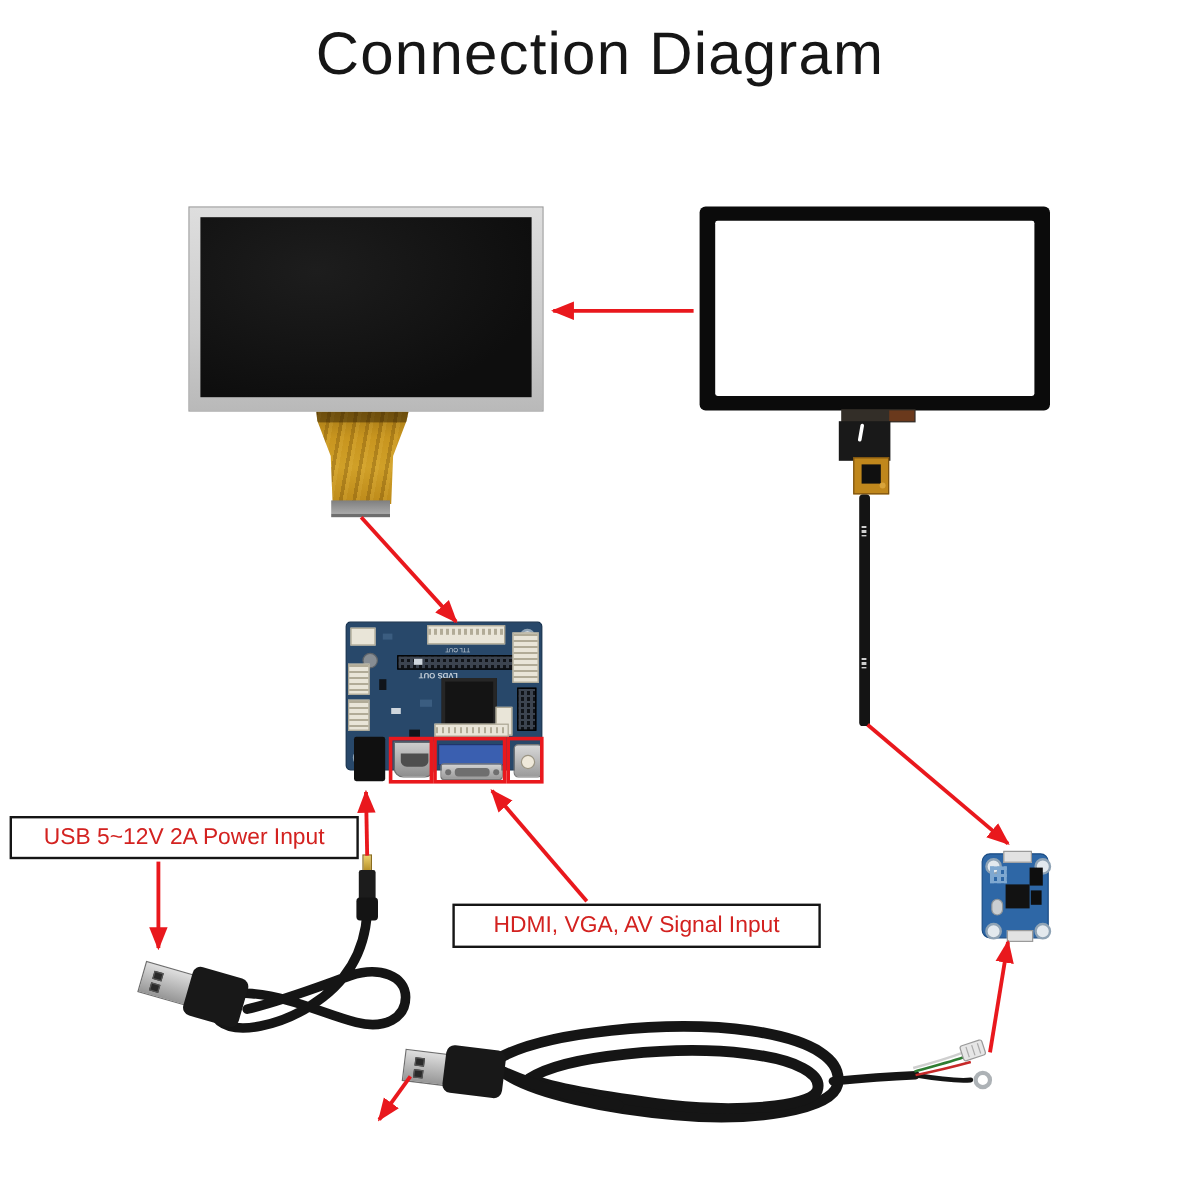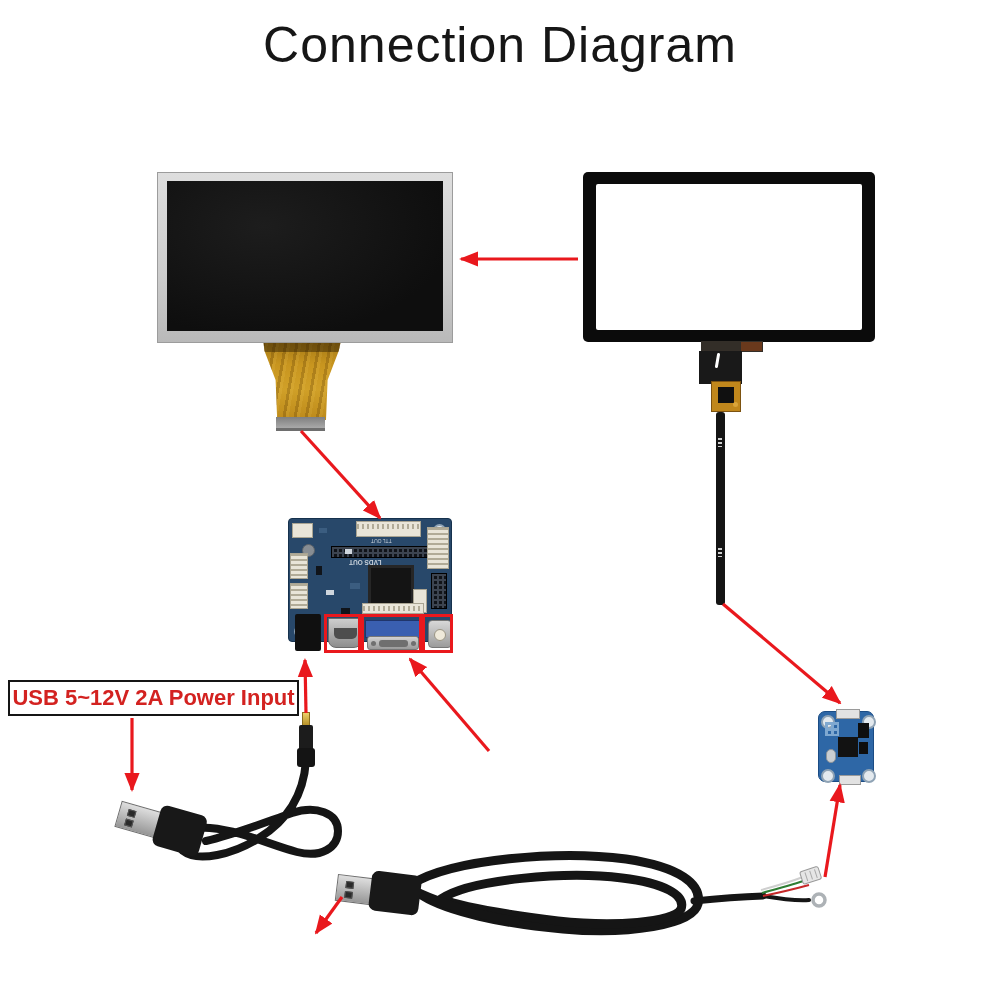--- a/index.html
+++ b/index.html
@@ -58,21 +58,21 @@
           background:var(--touch-pcb-blue,#2e67a6);border:1px solid #1b4c84;}
 
   
   .metal{background:linear-gradient(180deg,#dedede,#969696);border:1px solid #6f6f6f;}
   .mold{background:#181818;border-radius:7px;}
   .usbhole{position:absolute;width:6px;height:5px;background:#2a2a2a;border:1px solid #555;}
 
   
   .lbl{display:flex;align-items:center;justify-content:center;background:#fff;
        border:2px solid var(--label-border-black,#151515);color:var(--label-text-red,#d32220);
-       font-weight:bold;font-size:22px;z-index:30;}
+       font-weight:normal;font-size:19px;z-index:30;}
 
   svg.layer{position:absolute;left:0;top:0;z-index:6;pointer-events:none;}
   svg.arrows{z-index:50;}
   .cable{stroke:var(--cable-black,#151515);fill:none;}
   .arrow{stroke:var(--arrow-red,#e9181d);stroke-width:3.2;fill:none;}
   #ah path{fill:var(--arrow-red,#e9181d);}
   .z10{z-index:10;} .z12{z-index:12;}
 </style>
 </head>
 <body>
@@ -206,20 +206,23 @@
     <div class="abs metal" style="left:0;top:8px;width:36px;height:27px;">
       <div class="usbhole" style="left:8px;top:5px;"></div>
       <div class="usbhole" style="left:8px;top:15px;"></div>
     </div>
     <div class="abs mold" style="left:34px;top:0;width:50px;height:40px;"></div>
   </div>
 
   <div class="abs lbl" style="left:8px;top:680px;width:291px;height:36px;">
     <span>USB 5~12V 2A Power Input</span>
   </div>
+  <div class="abs lbl" style="left:377px;top:753px;width:307px;height:37px;">
+    <span>HDMI, VGA, AV Signal Input</span>
+  </div>
 
   <svg class="layer arrows" width="1000" height="1000">
     <defs>
       <marker id="ah" viewBox="0 0 10 8" refX="9" refY="4" markerWidth="6" markerHeight="5" orient="auto">
         <path d="M0,0 L10,4 L0,8 Z"></path>
       </marker>
     </defs>
     <line class="arrow" x1="578" y1="259" x2="461" y2="259" marker-end="url(#ah)"></line>
     <line class="arrow" x1="301" y1="431" x2="380" y2="518" marker-end="url(#ah)"></line>
     <line class="arrow" x1="306" y1="713" x2="305" y2="660" marker-end="url(#ah)"></line>

